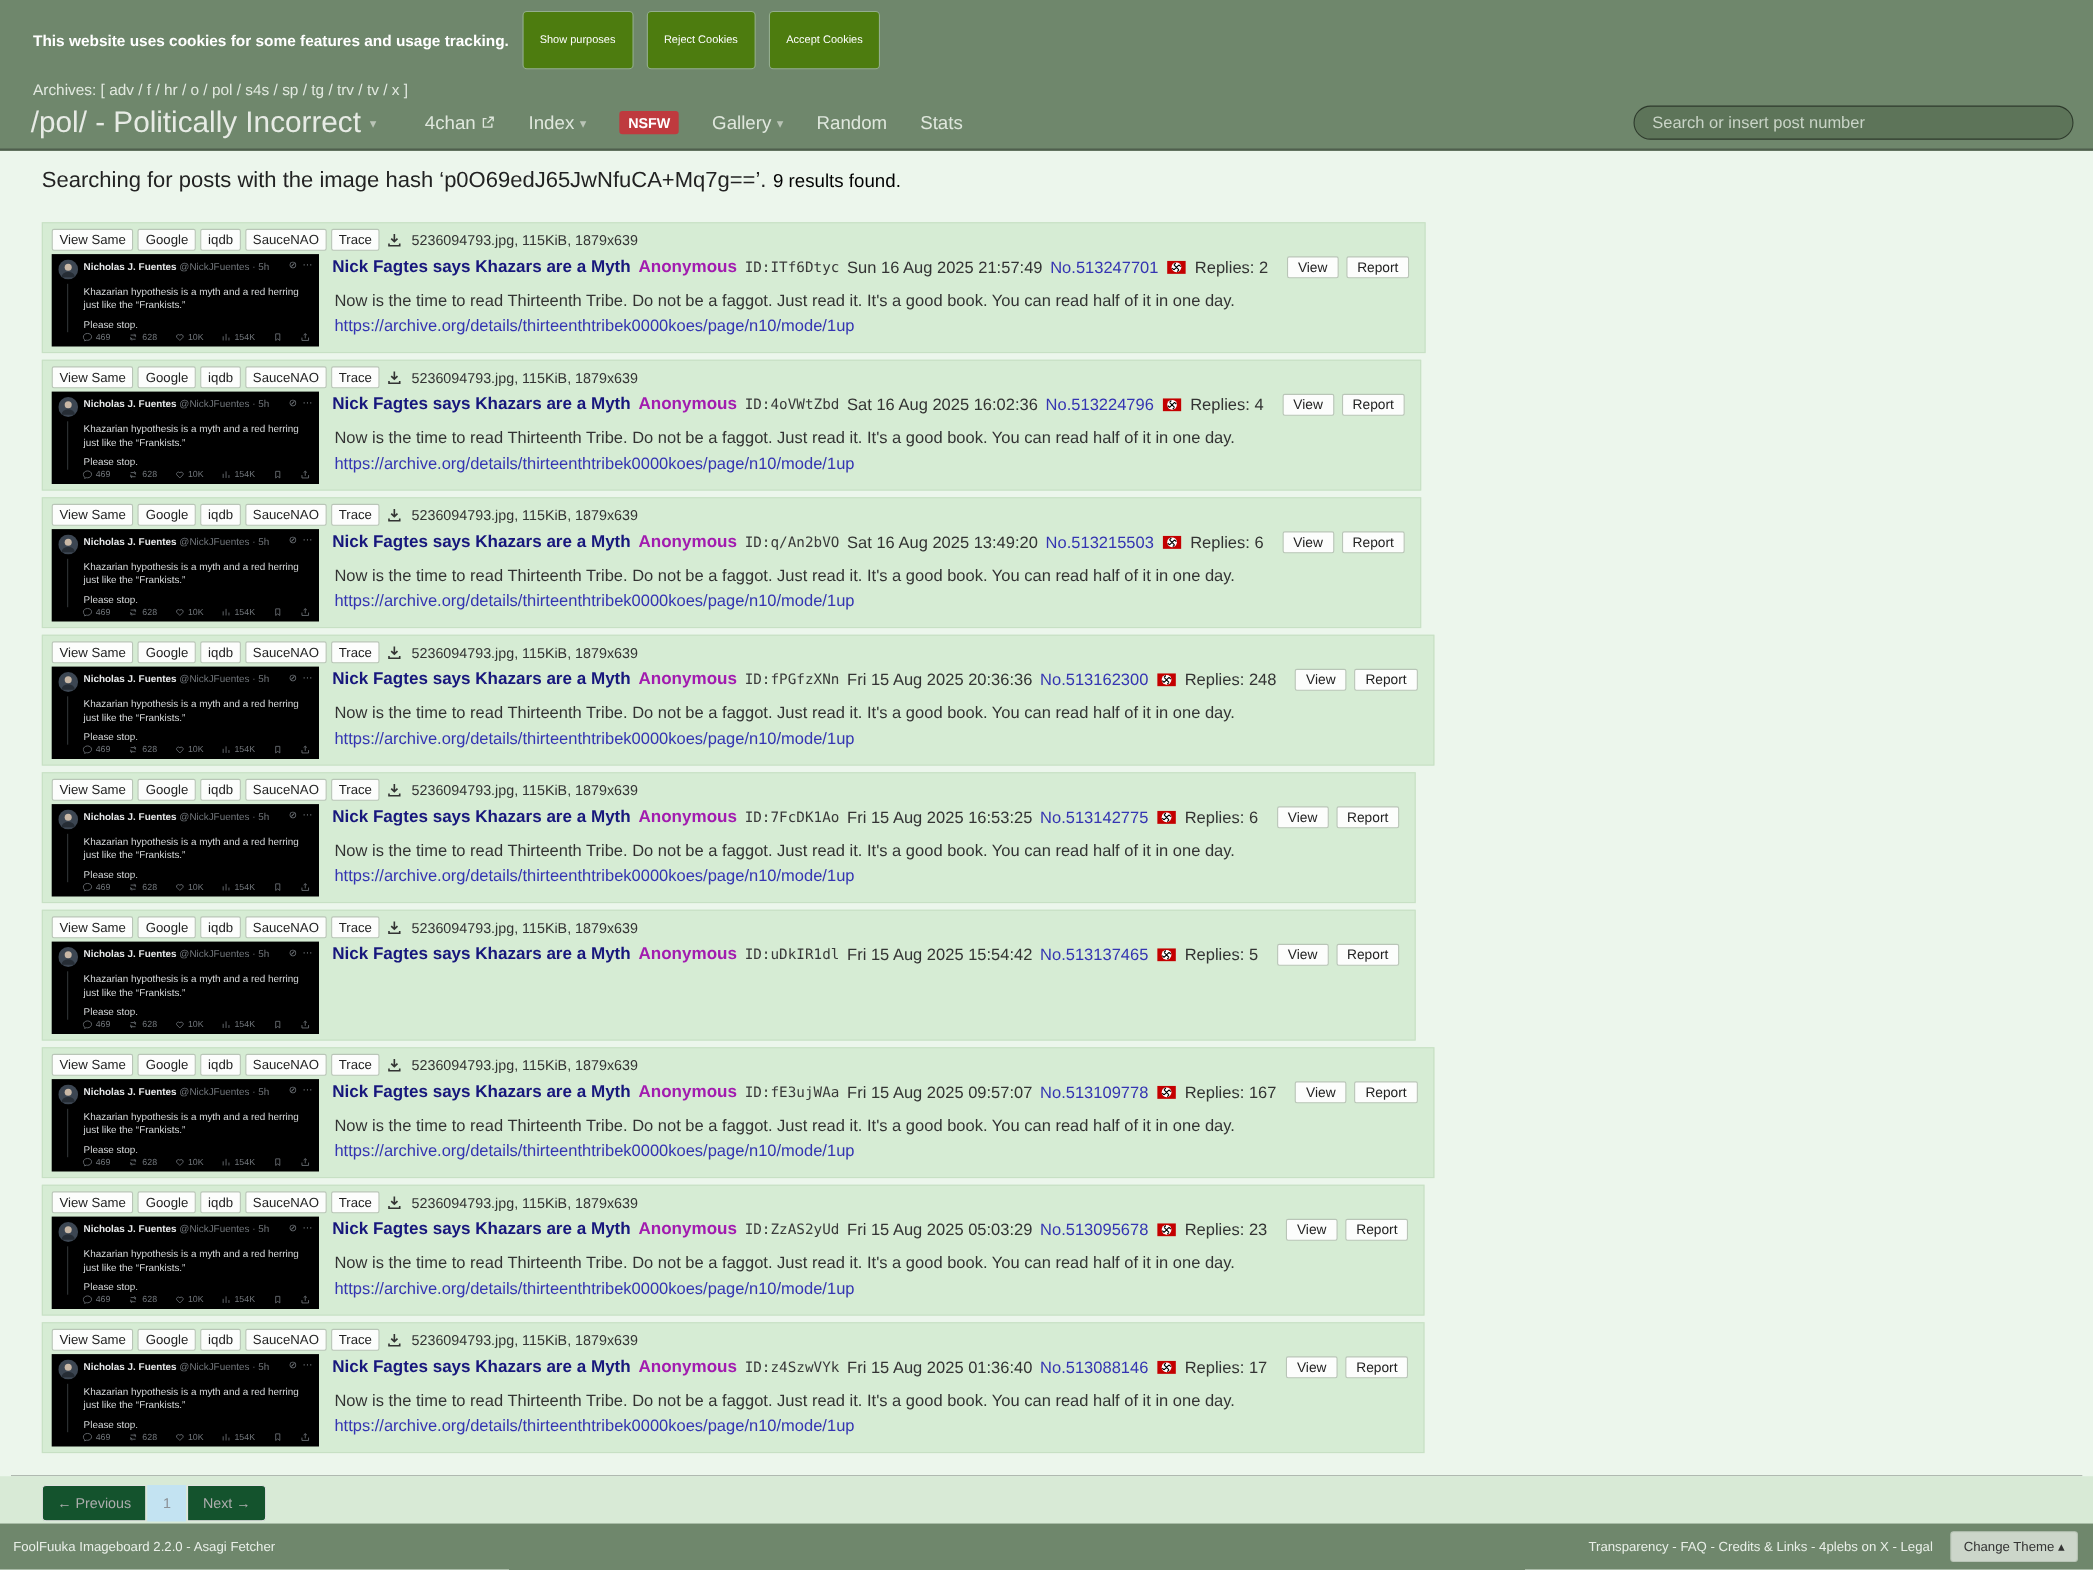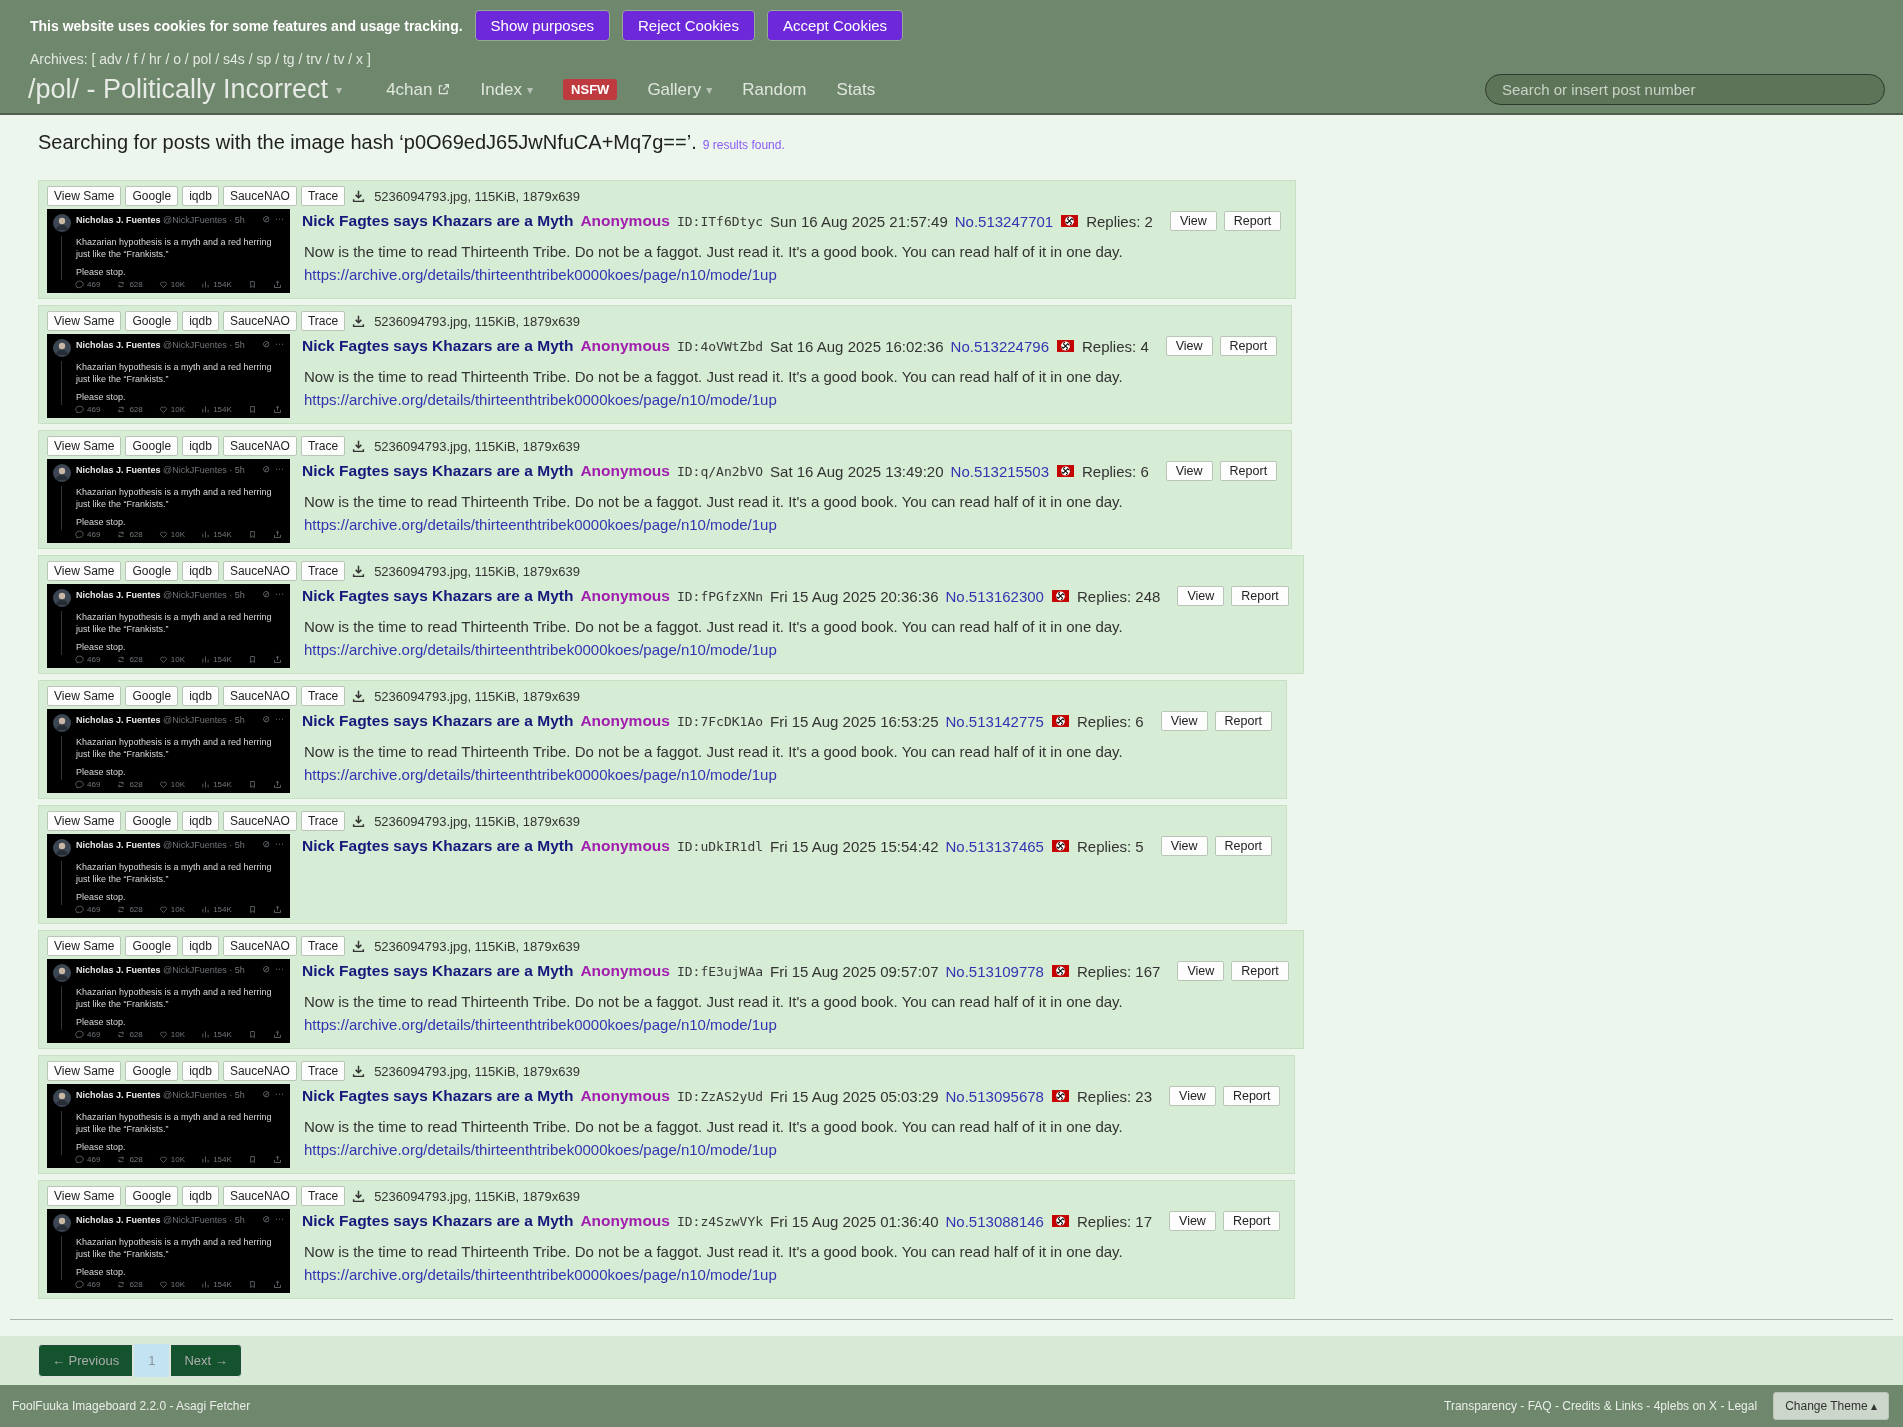--- a/index.html
+++ b/index.html
@@ -8,41 +8,41 @@
     width:1903px; height:1427px; overflow:hidden;
     display:flex; flex-direction:column;
     background:#ecf6ec;
     font-family:"Liberation Sans", sans-serif;
   }
   a { cursor:pointer; }
 
   
   header { background:#6f876c; padding:10px 0 8px; border-bottom:2px solid #4f5f4d; flex:none; }
   .cookie-row { display:flex; align-items:center; padding-left:30px; color:#fff; font-weight:bold; font-size:14px; }
-  .cookie-btn { margin-left:12px; background:#6d28d9; border:1px solid #93ad8e; color:#fff;
-    font-size:15px; padding:6px 15px; border-radius:4px; font-family:inherit; cursor:pointer; }
+  .cookie-btn { margin-left:12px; background:#4d7c0f; border:1px solid #93ad8e; color:#fff;
+    font-size:10px; padding:20px 15px; border-radius:4px; font-family:inherit; cursor:pointer; }
   .archives-row { margin:10px 0 0 30px; color:#e2e9e0; font-size:14px; }
   .archives-row a { color:#e2e9e0; text-decoration:none; }
   .title-row { display:flex; align-items:center; margin:7px 0 0 28px; }
   .board-title { font-size:27px; color:#e7ebe5; display:inline-flex; align-items:center; gap:8px; cursor:pointer; }
   .caret { color:#b9c4b6; font-size:12px; }
   .nav-item { color:#dfe7dd; font-size:17px; margin-left:30px; text-decoration:none;
     display:inline-flex; align-items:center; gap:5px; }
   .nav-item:first-of-type { margin-left:44px; }
   .nsfw-badge { background:#bf3a3e; color:#fff; font-weight:bold; font-size:13px;
     padding:3px 8px; border-radius:3px; margin-left:30px; }
   .search-wrap { margin-left:auto; margin-right:18px; }
   .search-input { width:400px; height:31px; background:#5d7459; border:1px solid #2e3a2c;
     border-radius:16px; color:#e6ece4; padding:0 16px; font-size:15px; font-family:inherit; outline:none; }
   .search-input::placeholder { color:#c9d4c7; }
 
   
   main { flex:1; display:flex; flex-direction:column; overflow:hidden; }
   .notice { margin:16px 0 0 38px; font-size:20px; color:#222; }
-  .notice .results { font-size:12px; color:#8b5cf6; margin-left:6px; }
+  .notice .results { font-size:17px; color:#000000; margin-left:6px; }
 
   .post-list { margin-top:26px; }
   article.post { width:fit-content; background:#d6ecd4; border:1px solid #c7e0c4;
     margin:0 0 6px 38px; padding:5px 14px 5px 8px; }
   .controls { display:flex; align-items:center; gap:4px; margin-bottom:3px; }
   .ctl-btn { background:#fcfdfc; border:1px solid #b9c5b7; border-radius:2px; font-size:12px;
     padding:2px 6px; color:#222; font-family:inherit; cursor:pointer; }
   .dl-wrap { margin:0 5px 0 3px; display:inline-flex; }
   .filename { font-size:13px; color:#333; text-decoration:none; }
 

